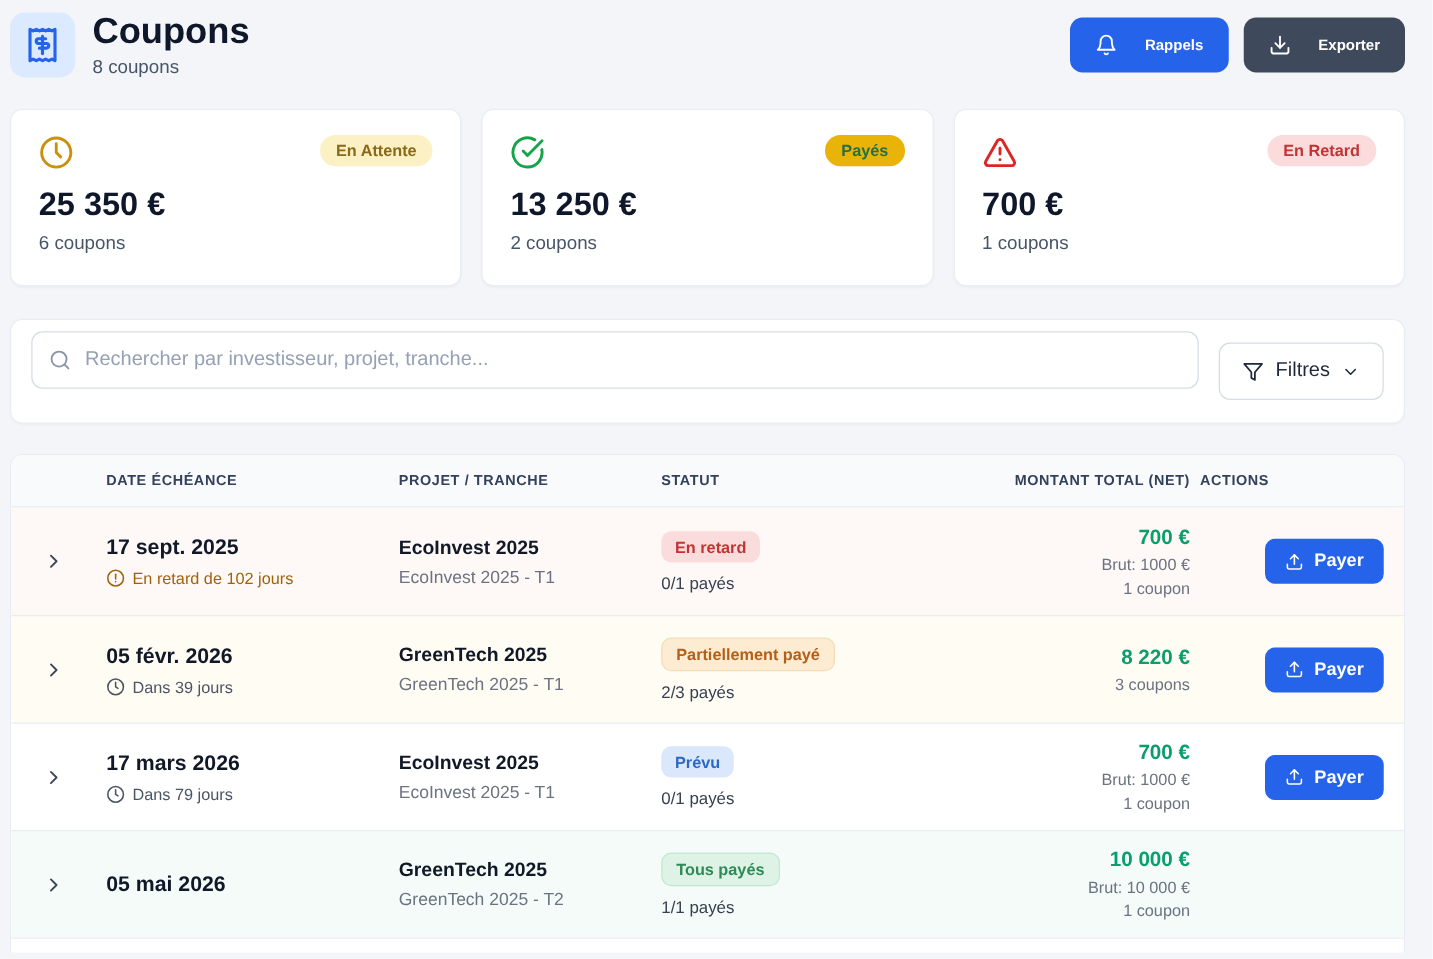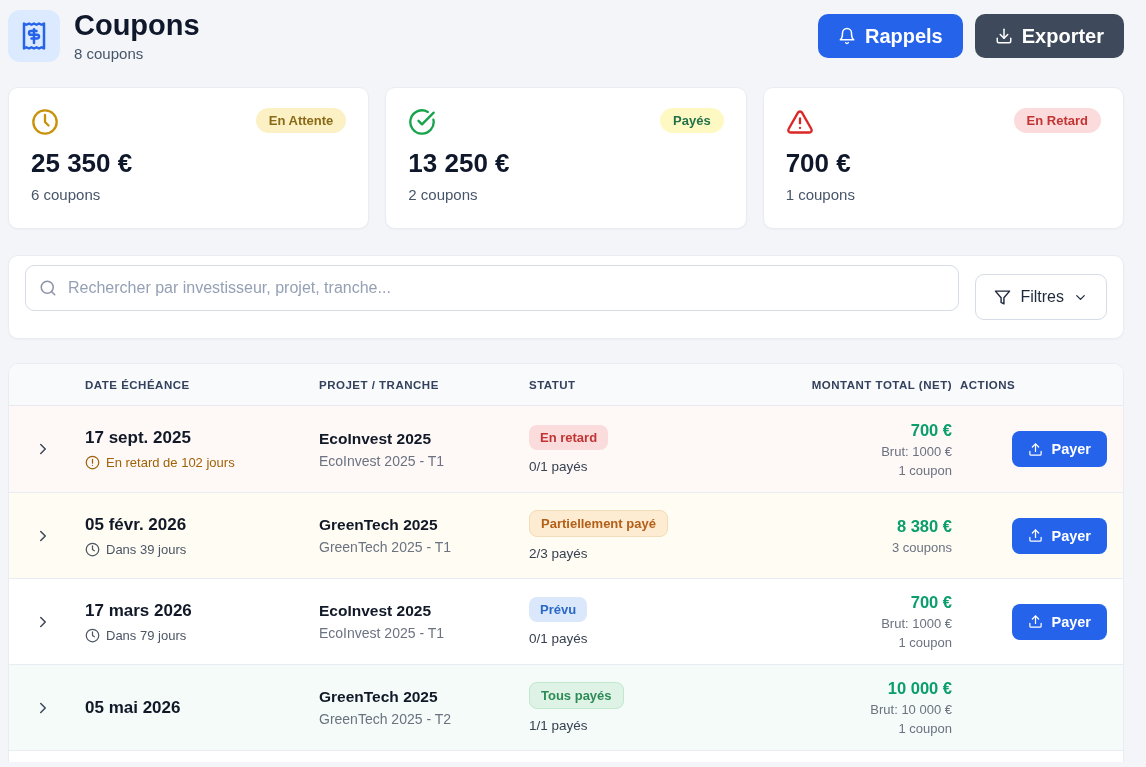--- a/index.html
+++ b/index.html
@@ -15,37 +15,37 @@
   .topbar { display:flex; justify-content:space-between; align-items:flex-start; }
   .title-group { display:flex; align-items:flex-start; gap:14px; }
   .icon-box {
     width:52px; height:52px; border-radius:12px; background:#dbeafe;
     display:flex; align-items:center; justify-content:center; color:#2563eb;
   }
   h1 { font-size:29px; font-weight:700; color:#0f172a; line-height:1.1; }
   .subtitle { font-size:15px; color:#475569; margin-top:3px; }
   .header-actions { display:flex; gap:12px; margin-top:4px; }
   .btn {
-    display:inline-flex; align-items:center; gap:9px; border:none; cursor:pointer;
-    height:44px; padding:0 20px; border-radius:10px; font-size:20px; font-weight:700;
+    display:inline-flex; align-items:center; gap:22px; border:none; cursor:pointer;
+    height:44px; padding:0 20px; border-radius:10px; font-size:12px; font-weight:700;
     color:#fff; font-family:inherit;text-align:right;
   }
   .btn-blue { background:#2563eb; }
   .btn-dark { background:#3e4a5b; }
 
   
   .stats { display:flex; gap:16px; margin-top:25px; }
   .stat-card {
     flex:1; background:#fff; border:1px solid #e9edf3; border-radius:10px;
     height:142px; padding:20px 22px; box-shadow:0 1px 2px rgba(16,24,40,.03);
   }
   .stat-top { display:flex; justify-content:space-between; align-items:flex-start; }
   .pill { padding:5px 13px; border-radius:999px; font-size:13px; font-weight:700; }
   .pill-wait { background:#fcf1c4; color:#8a6a18; }
-  .pill-paid { background:#fef9c3; color:#23714a; }
+  .pill-paid { background:#eab308; color:#23714a; }
   .pill-late { background:#fbdbdb; color:#c23434; }
   .stat-amount { font-size:26px; font-weight:700; color:#0f172a; margin-top:12px; }
   .stat-count { font-size:15px; color:#475569; margin-top:7px; }
   .ic-amber { color:#c9920c; } .ic-green { color:#16a34a; } .ic-red { color:#dc2626; }
 
   
   .search-card {
     margin-top:26px; background:#fff; border:1px solid #e9edf3; border-radius:10px;
     height:84px; padding:18px 16px; display:flex; gap:16px; align-items:center;
     box-shadow:0 1px 2px rgba(16,24,40,.03);
@@ -290,21 +290,21 @@
       </div>
       <div class="cell">
         <div class="proj-main">GreenTech 2025</div>
         <div class="proj-sub">GreenTech 2025 - T1</div>
       </div>
       <div class="cell">
         <span class="badge badge-partial">Partiellement payé</span>
         <div class="ratio">2/3 payés</div>
       </div>
       <div class="amount-cell">
-        <div class="net">8 380 €</div>
+        <div class="net">8 220 €</div>
         <div class="ncoupons">3 coupons</div>
       </div>
       <div class="actions-cell">
         <button class="pay-btn">
           <svg width="15" height="15" viewBox="0 0 24 24" fill="none" stroke="currentColor" stroke-width="2" stroke-linecap="round" stroke-linejoin="round">
               <path d="M21 15v4a2 2 0 0 1-2 2H5a2 2 0 0 1-2-2v-4"></path>
               <polyline points="17 8 12 3 7 8"></polyline>
               <line x1="12" y1="3" x2="12" y2="15"></line>
             </svg>
           <span>Payer</span>

